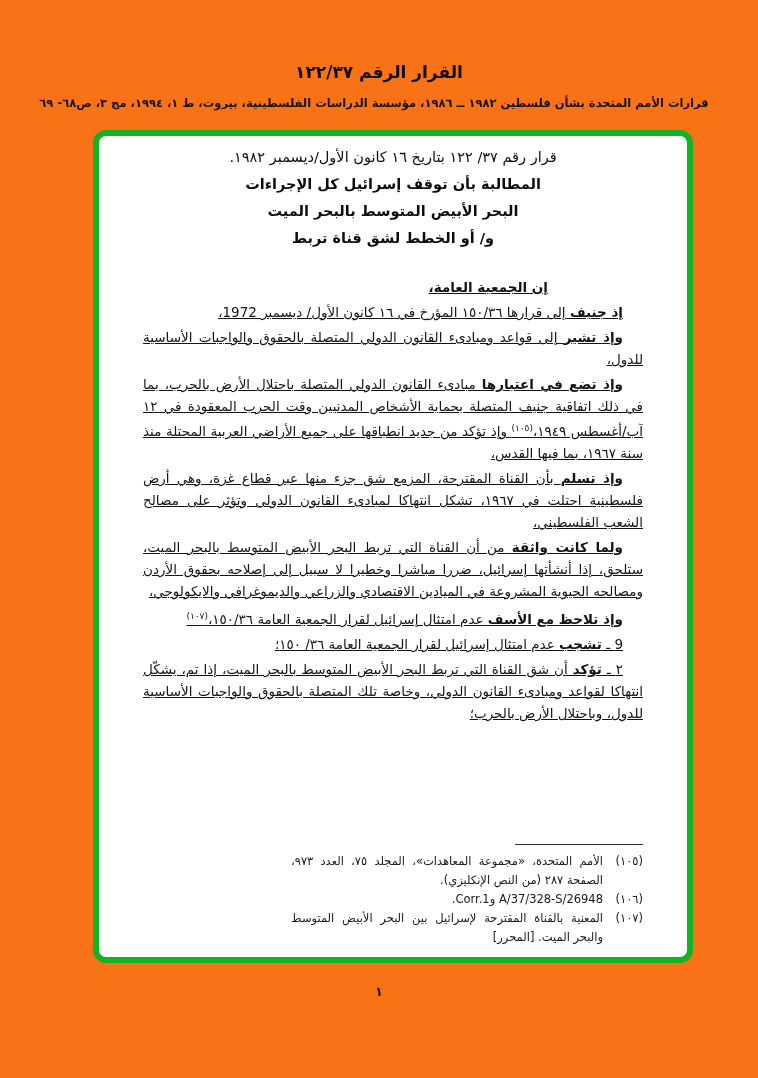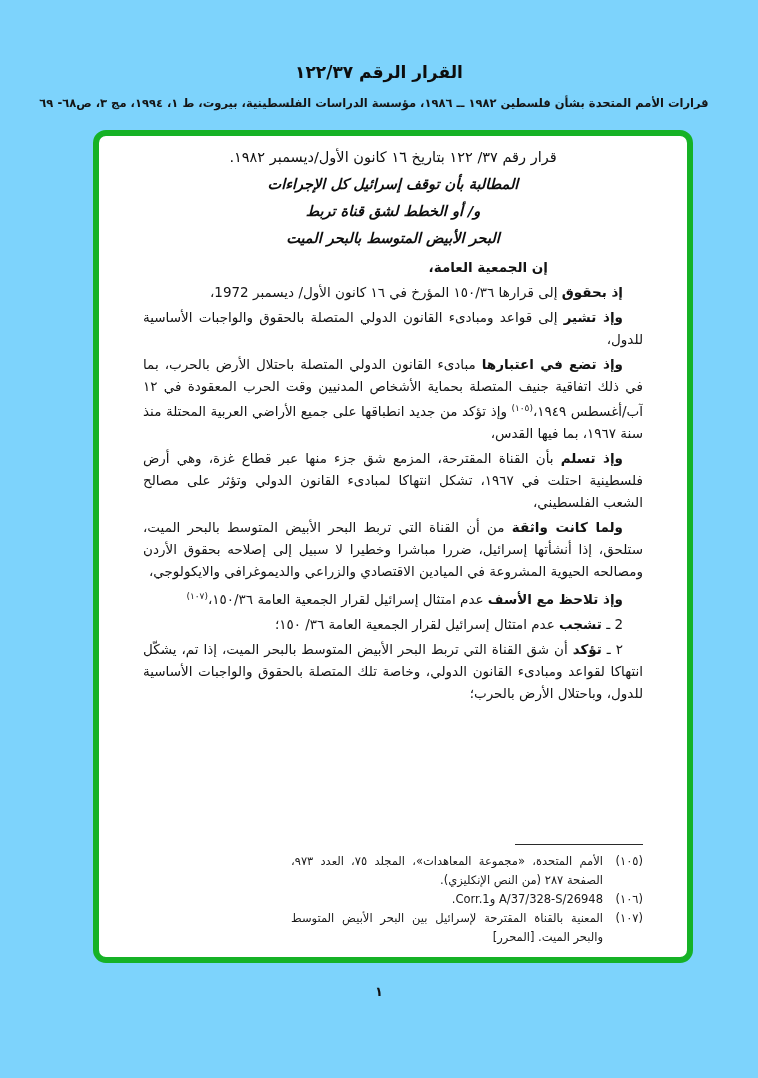--- a/index.html
+++ b/index.html
@@ -1,17 +1,17 @@
 <!DOCTYPE html>
 <html lang="ar" style="--green: #16b226;"><head>
 <meta charset="utf-8">
 <style>
   html,body { margin:0; padding:0; background:#ffffff; }
   .page {
-    position:relative; width:758px; height:1078px; background:#7dd3fc;
+    position:relative; width:758px; height:1078px; background:#f97316;
     font-family:"DejaVu Sans", sans-serif; color:#111;
     overflow:hidden;
   }
   .hdr-title {
     position:absolute; top:62px; left:0; right:0;
     text-align:center; direction:rtl;
     font-size:17px; font-weight:bold; color:#0d0d0d;
   }
   .hdr-source {
     position:absolute; top:96px; left:2px; right:12px;
@@ -21,25 +21,25 @@
   .frame {
     position:absolute; left:93px; top:130px;
     width:600px; height:833px; box-sizing:border-box;
     border:6px solid var(--green, #16b226); border-radius:13px;
     padding:8px 44px 10px 44px;
     display:flex; flex-direction:column;
     background:#ffffff;
   }
   .heading { direction:rtl; text-align:center; font-size:14.5px; line-height:27px; color:#0d0d0d; }
   .heading .h-plain { font-weight:normal; }
-  .heading .h-bold  { font-weight:bold;font-style:italic; }
+  .heading .h-bold  { font-weight:bold; }
   .body {
     direction:rtl; text-align:justify; text-align-last:right;
-    font-size:13.5px; line-height:22px; margin-top:4px; color:#141414;
-    flex:1 1 auto; min-height:0; overflow:hidden;
+    font-size:13.5px; line-height:22px; margin-top:24px; color:#141414;
+    flex:1 1 auto; min-height:0; overflow:hidden;text-decoration:underline;
   }
   .para { margin:0 0 3px 0; text-indent:20px; }
   .para.opener { text-indent:95px; }
   .lead { font-weight:bold; }
   .fnref { font-size:9px; vertical-align:5px; letter-spacing:-0.5px; }
   .fnarea { direction:rtl; margin-top:auto; flex:0 0 auto; }
   .fnsep {
     width:128px; height:0; border-top:1.5px solid #2a2a2a;
     margin:0 0 7px auto;
   }
@@ -57,33 +57,33 @@
 
 <div class="page">
 
   <div class="hdr-title">القرار الرقم ١٢٢/٣٧</div>
   <div class="hdr-source">قرارات الأمم المتحدة بشأن فلسطين ١٩٨٢ ــ ١٩٨٦، مؤسسة الدراسات الفلسطينية، بيروت، ط ١، ١٩٩٤، مج ٣، ص٦٨- ٦٩</div>
 
   <div class="frame">
     <div class="heading">
       <div class="h-plain">قرار رقم ٣٧/ ١٢٢ بتاريخ ١٦ كانون الأول/ديسمبر ١٩٨٢.</div>
       <div class="h-bold">المطالبة بأن توقف إسرائيل كل الإجراءات</div>
+      <div class="h-bold">البحر الأبيض المتوسط بالبحر الميت</div>
       <div class="h-bold">و/ أو الخطط لشق قناة تربط</div>
-      <div class="h-bold">البحر الأبيض المتوسط بالبحر الميت</div>
     </div>
 
     <div class="body">
         <p class="para opener"><span class="lead">إن الجمعية العامة،</span></p>
-        <p class="para"><span class="lead">إذ بحقوق</span><span> إلى قرارها ١٥٠/٣٦ المؤرخ في ١٦ كانون الأول/ ديسمبر 1972،</span></p>
+        <p class="para"><span class="lead">إذ جنيف</span><span> إلى قرارها ١٥٠/٣٦ المؤرخ في ١٦ كانون الأول/ ديسمبر 1972،</span></p>
         <p class="para"><span class="lead">وإذ تشير</span><span> إلى قواعد ومبادىء القانون الدولي المتصلة بالحقوق والواجبات الأساسية للدول،</span></p>
         <p class="para"><span class="lead">وإذ تضع في اعتبارها</span><span> مبادىء القانون الدولي المتصلة باحتلال الأرض بالحرب، بما في ذلك اتفاقية جنيف المتصلة بحماية الأشخاص المدنيين وقت الحرب المعقودة في ١٢ آب/أغسطس ١٩٤٩،</span><span class="fnref">(١٠٥)</span><span> وإذ تؤكد من جديد انطباقها على جميع الأراضي العربية المحتلة منذ سنة ١٩٦٧، بما فيها القدس،</span></p>
         <p class="para"><span class="lead">وإذ تسلم</span><span> بأن القناة المقترحة، المزمع شق جزء منها عبر قطاع غزة، وهي أرض فلسطينية احتلت في ١٩٦٧، تشكل انتهاكا لمبادىء القانون الدولي وتؤثر على مصالح الشعب الفلسطيني،</span></p>
         <p class="para"><span class="lead">ولما كانت واثقة</span><span> من أن القناة التي تربط البحر الأبيض المتوسط بالبحر الميت، ستلحق، إذا أنشأتها إسرائيل، ضررا مباشرا وخطيرا لا سبيل إلى إصلاحه بحقوق الأردن ومصالحه الحيوية المشروعة في الميادين الاقتصادي والزراعي والديموغرافي والايكولوجي،</span></p>
         <p class="para"><span class="lead">وإذ تلاحظ مع الأسف</span><span> عدم امتثال إسرائيل لقرار الجمعية العامة ١٥٠/٣٦،</span><span class="fnref">(١٠٧)</span></p>
-        <p class="para"><span>2 ـ </span><span class="lead">تشجب</span><span> عدم امتثال إسرائيل لقرار الجمعية العامة ٣٦/ ١٥٠؛</span></p>
+        <p class="para"><span>9 ـ </span><span class="lead">تشجب</span><span> عدم امتثال إسرائيل لقرار الجمعية العامة ٣٦/ ١٥٠؛</span></p>
         <p class="para"><span>٢ ـ </span><span class="lead">تؤكد</span><span> أن شق القناة التي تربط البحر الأبيض المتوسط بالبحر الميت، إذا تم، يشكّل انتهاكا لقواعد ومبادىء القانون الدولي، وخاصة تلك المتصلة بالحقوق والواجبات الأساسية للدول، وباحتلال الأرض بالحرب؛</span></p>
       </div>
 
     <div class="fnarea">
       <div class="fnsep"></div>
       <div class="fnlist">
           <div class="footnote">
             <span class="fn-num">(١٠٥)</span>
             <span class="fn-text">الأمم المتحدة، «مجموعة المعاهدات»، المجلد ٧٥، العدد ٩٧٣، الصفحة ٢٨٧ (من النص الإنكليزي).</span>
           </div>

